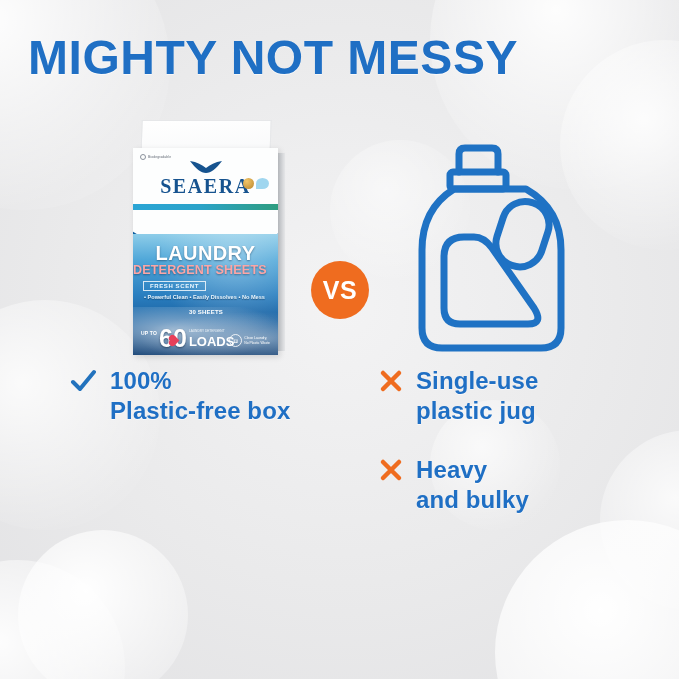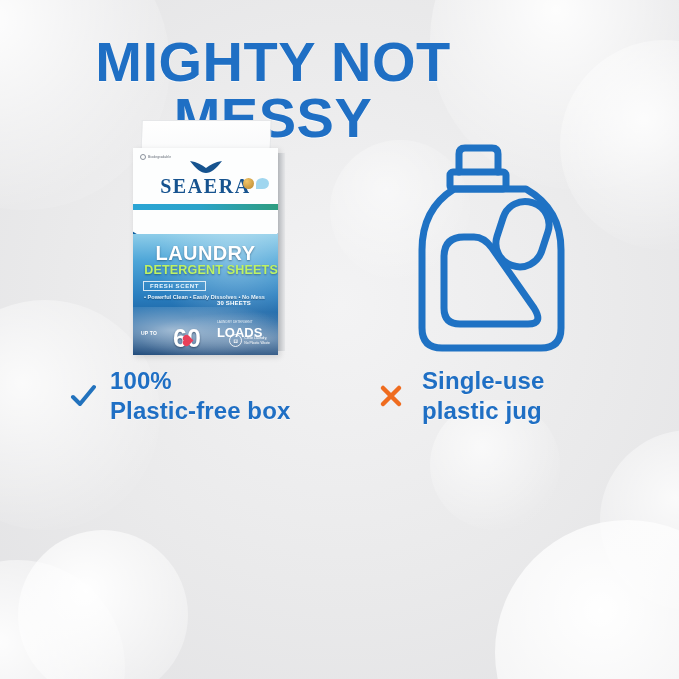--- a/index.html
+++ b/index.html
@@ -48,21 +48,21 @@
   .b10 { left: 330px; top: 140px; width: 140px; height: 140px;
         background: radial-gradient(circle at 40% 36%, rgba(255,255,255,.55), rgba(255,255,255,.02) 74%); }
 
   
   #headline {
     position: absolute;
     top: 34px;
     left: 0;
     width: 546px;
     text-align: center;
-    font-size: 56px;
+    font-size: 48px;
     line-height: 1;
     font-weight: bold;
     letter-spacing: 0.5px;
     color: #1f6fc4;
     text-shadow: 0 1px 0 rgba(255,255,255,.6);
   }
 
   
   #product-box {
     position: absolute;
@@ -171,22 +171,22 @@
     text-align: center;
     color: #ffffff;
     font-size: 20px;
     font-weight: bold;
     letter-spacing: .4px;
     text-shadow: 0 1px 2px rgba(0,30,60,.45);
   }
   .title-sheets {
     position: absolute;
     left: 0; top: 115px; width: 100%;
-    text-align: right;
-    color: #bef264;
+    text-align: left;
+    color: #fca5a5;
     font-size: 12.5px;
     font-weight: bold;
     letter-spacing: .2px;
     text-shadow: 0 1px 2px rgba(0,30,60,.45);
   }
   .scent-pill {
     position: absolute;
     left: 10px; top: 133px;
     padding: 1px 6px;
     border: .8px solid rgba(255,255,255,.8);
@@ -200,40 +200,40 @@
     left: 11px; top: 145px;
     color: #eaf7ff;
     font-size: 5.6px;
     line-height: 1.45;
     font-weight: bold;
     text-shadow: 0 1px 1px rgba(0,30,60,.5);
   }
   .loads-wrap {
     position: absolute;
     left: 8px; bottom: 6px;
-    display: flex; align-items: flex-end; gap: 16px;
+    display: flex; align-items: flex-end; gap: 2px;
     color: #ffffff;
   }
   .upto { font-size: 5px; font-weight: bold; margin-bottom: 13px; letter-spacing:.2px; }
   .sixty {
     font-size: 25px; font-weight: bold; line-height: .85;
     text-shadow: 0 1px 2px rgba(0,20,45,.5);
     position: relative;
   }
   .heart {
     position: absolute; left: 12px; top: 9px;
     width: 7px; height: 7px; background: #e8405a;
     transform: rotate(-45deg);
   }
   .heart:before, .heart:after {
     content:''; position:absolute; width:7px; height:7px; background:#e8405a; border-radius:50%;
   }
   .heart:before { left: -3.5px; top: 0; }
   .heart:after  { left: 0; top: -3.5px; }
-  .loads-col { margin-bottom: 10px; }
+  .loads-col { margin-bottom: 1px; }
   .sheets { font-size: 6px; font-weight: bold; letter-spacing:.2px; }
   .sheets-sub { font-size: 3.2px; opacity: .85; }
   .loads { font-size: 13px; font-weight: bold; line-height: .95; }
   .seal {
     position: absolute; right: 8px; bottom: 8px;
     display: flex; align-items: center; gap: 2px; color: #fff;
   }
   .seal .ring2 {
     width: 13px; height: 13px; border-radius: 50%;
     border: 1px solid rgba(255,255,255,.85);
@@ -256,22 +256,22 @@
 
   
   #jug { position: absolute; left: 414px; top: 132px; width: 155px; height: 225px; }
 
   
   #lists { position: absolute; left: 0; top: 366px; width: 679px; height: 280px; }
   .col { position: absolute; top: 0; }
   .col-left  { left: 70px;  width: 290px; }
   .col-right { left: 378px; width: 270px; }
 
-  .row { display: flex; align-items: center; gap: 14px; margin-bottom: 28px; }
-  .row-right { gap: 18px; }
+  .row { display: flex; align-items: flex-start; gap: 14px; margin-bottom: 28px; }
+  .row-right { gap: 12px; }
 
   .mark { flex: none; width: 26px; height: 30px; display: block; }
 
   .row-text {
     color: #1f6fc4;
     font-size: 24px;
     font-weight: bold;
     line-height: 1.27;
     letter-spacing: .1px;
     text-shadow: 0 1px 0 rgba(255,255,255,.55);
@@ -345,20 +345,23 @@
 
       <div class="seal">
         <span class="ring2">⚅</span>
         <span class="seal-txt" style="white-space:pre-line">Clean Laundry,
 No Plastic Waste</span>
       </div>
 
     </div>
   </div>
 
+  <div id="vs-badge">
+    <span>VS</span>
+  </div>
 
   <svg id="jug" viewBox="0 0 155 225">
     <g fill="none" stroke="#1f72c4" stroke-width="7" stroke-linejoin="round" stroke-linecap="round">
       <path d="M45 40 L45 22 Q45 16 51 16 L78 16 Q84 16 84 22 L84 40"></path>
       <rect x="36" y="40" width="56" height="17" rx="3"></rect>
       <path d="M40 57 Q8 77 8 118 L8 196 Q8 216 28 216 L127 216 Q147 216 147 196 L147 118 Q147 77 112 57 Z"></path>
       <rect x="85" y="69" width="47" height="66" rx="23" transform="rotate(18 108 102)"></rect>
       <path d="M30 125 Q30 105 50 105 L60 105 Q70 105 78 116 L120 176 Q130 192 114 192 L46 192 Q30 192 30 176 Z"></path>
     </g>
   </svg>
@@ -383,18 +386,25 @@
 
       <div class="row row-right">
         <svg class="mark" viewBox="0 0 26 26">
           <path d="M5 5 L21 21 M21 5 L5 21" fill="none" stroke="#ef6c1f" stroke-width="4.5" stroke-linecap="round"></path>
         </svg>
         <div class="row-text">Single-use
 plastic jug</div>
       </div>
 
 
+      <div class="row row-right">
+        <svg class="mark" viewBox="0 0 26 26">
+          <path d="M5 5 L21 21 M21 5 L5 21" fill="none" stroke="#ef6c1f" stroke-width="4.5" stroke-linecap="round"></path>
+        </svg>
+        <div class="row-text">Heavy
+and bulky</div>
+      </div>
 
     </div>
 
   </div>
 
 </div>
 
 </body></html>

